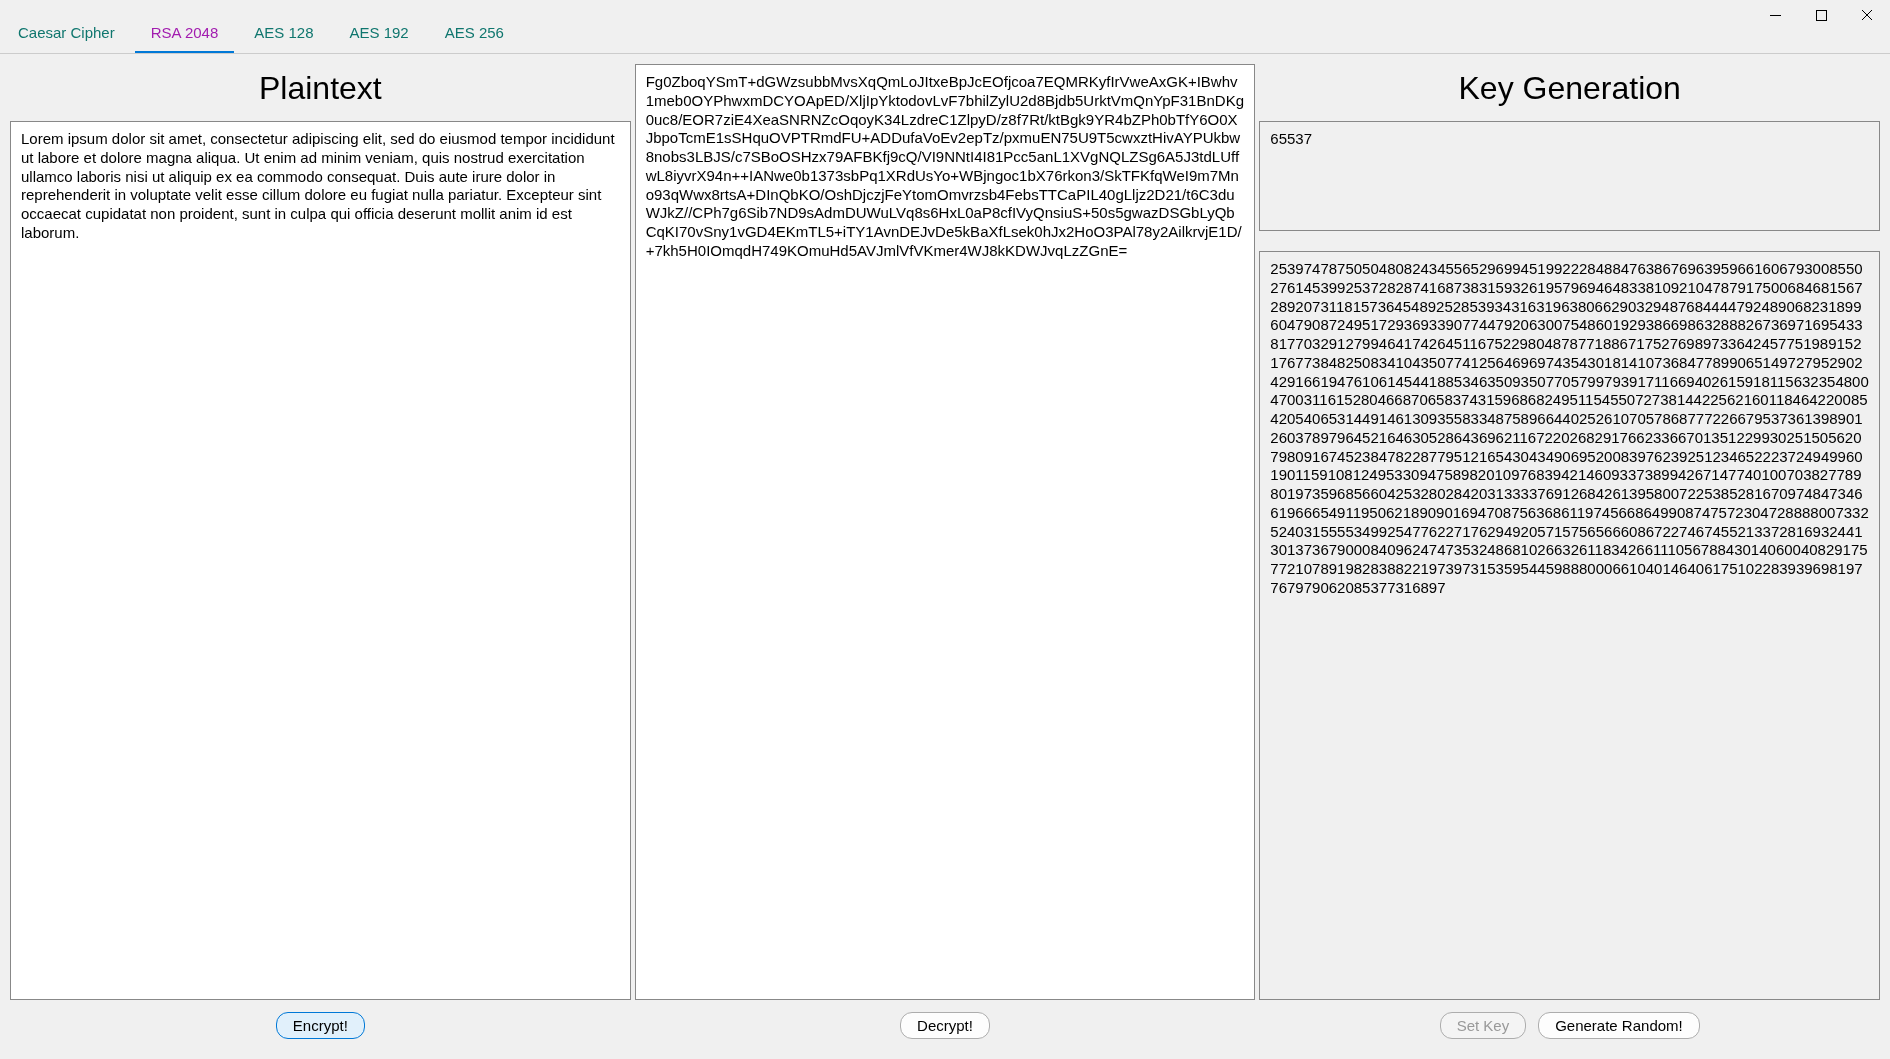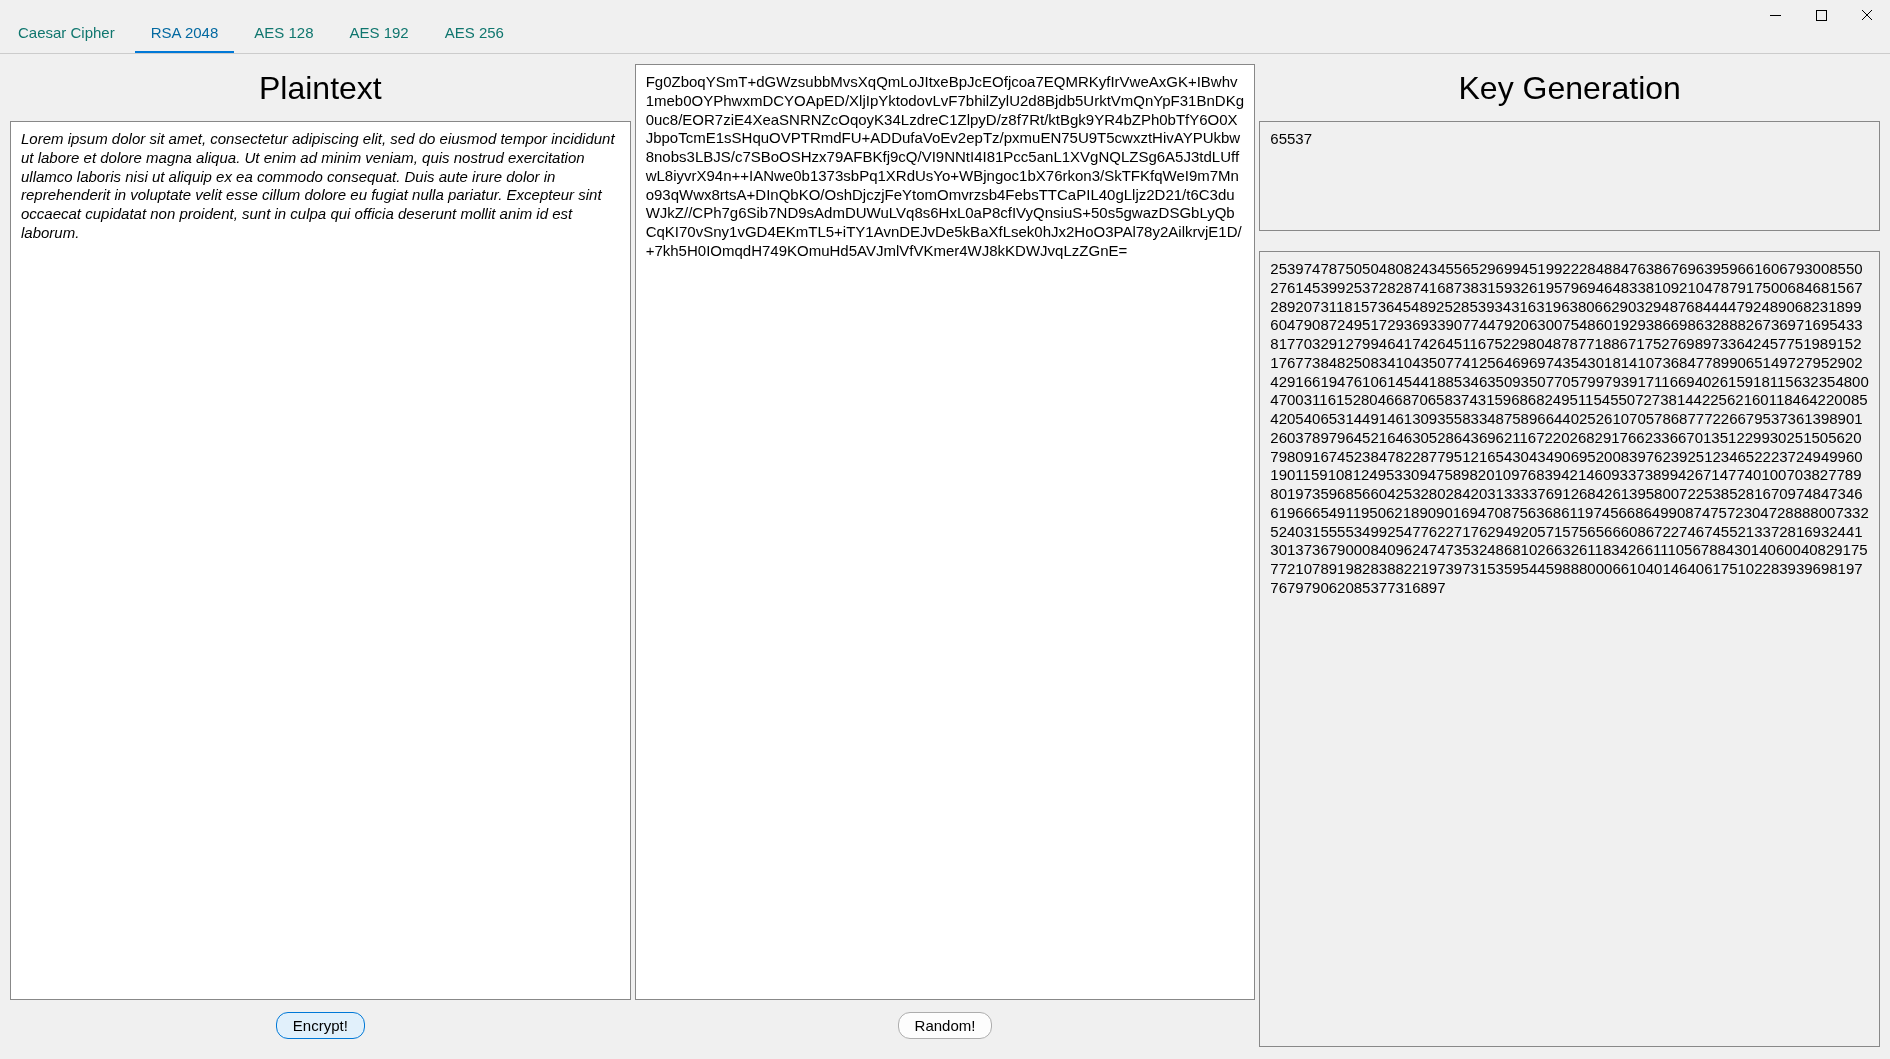--- a/index.html
+++ b/index.html
@@ -48,21 +48,21 @@
   .tab {
     padding: 10px 16px 10px 16px;
     font-size: 15px;
     color: #0f766e;
     cursor: pointer;
     border-bottom: 2px solid transparent;
     margin: 0 2px;
   }
   .tab.active {
     border-bottom: 2px solid #0078d7;
-    color: #0369a1;
+    color: #a21caf;
   }
 
   
   .columns {
     display: flex;
     gap: 4px;
     padding: 10px 10px 0 10px;
     box-sizing: border-box;
     height: calc(100% - 66px);
   }
@@ -98,21 +98,20 @@
     flex: 0 0 110px;
     margin-bottom: 20px;
     background: #f0f0f0;
     word-break: normal;
   }
   .textbox.long {
     background: #f0f0f0;
   }
   .textbox.plain {
     word-break: normal;
-    font-style: italic;
   }
   .textbox.cipher {
     font-variant-ligatures: none;
   }
 
   .button-row {
     display: flex;
     justify-content: center;
     gap: 12px;
     padding: 12px 0 8px 0;
@@ -174,23 +173,27 @@
     <h1>Plaintext</h1>
     <div class="textbox plain">Lorem ipsum dolor sit amet, consectetur adipiscing elit, sed do eiusmod tempor incididunt ut labore et dolore magna aliqua. Ut enim ad minim veniam, quis nostrud exercitation ullamco laboris nisi ut aliquip ex ea commodo consequat. Duis aute irure dolor in reprehenderit in voluptate velit esse cillum dolore eu fugiat nulla pariatur. Excepteur sint occaecat cupidatat non proident, sunt in culpa qui officia deserunt mollit anim id est laborum.</div>
     <div class="button-row">
       <button class="btn focused">Encrypt!</button>
     </div>
   </div>
 
   <div class="col">
     <div class="textbox cipher">Fg0ZboqYSmT+dGWzsubbMvsXqQmLoJItxeBpJcEOfjcoa7EQMRKyfIrVweAxGK+IBwhv1meb0OYPhwxmDCYOApED/XljIpYktodovLvF7bhilZylU2d8Bjdb5UrktVmQnYpF31BnDKg0uc8/EOR7ziE4XeaSNRNZcOqoyK34LzdreC1ZlpyD/z8f7Rt/ktBgk9YR4bZPh0bTfY6O0XJbpoTcmE1sSHquOVPTRmdFU+ADDufaVoEv2epTz/pxmuEN75U9T5cwxztHivAYPUkbw8nobs3LBJS/c7SBoOSHzx79AFBKfj9cQ/VI9NNtI4I81Pcc5anL1XVgNQLZSg6A5J3tdLUffwL8iyvrX94n++IANwe0b1373sbPq1XRdUsYo+WBjngoc1bX76rkon3/SkTFKfqWeI9m7Mno93qWwx8rtsA+DInQbKO/OshDjczjFeYtomOmvrzsb4FebsTTCaPIL40gLljz2D21/t6C3duWJkZ//CPh7g6Sib7ND9sAdmDUWuLVq8s6HxL0aP8cfIVyQnsiuS+50s5gwazDSGbLyQbCqKI70vSny1vGD4EKmTL5+iTY1AvnDEJvDe5kBaXfLsek0hJx2HoO3PAl78y2AilkrvjE1D/+7kh5H0IOmqdH749KOmuHd5AVJmlVfVKmer4WJ8kKDWJvqLzZGnE=</div>
     <div class="button-row">
-      <button class="btn">Random!</button>
+      <button class="btn">Decrypt!</button>
     </div>
   </div>
 
   <div class="col">
     <h1>Key Generation</h1>
     <div class="textbox short">65537</div>
     <div class="textbox long">25397478750504808243455652969945199222848847638676963959661606793008550276145399253728287416873831593261957969464833810921047879175006846815672892073118157364548925285393431631963806629032948768444479248906823189960479087249517293693390774479206300754860192938669863288826736971695433817703291279946417426451167522980487877188671752769897336424577519891521767738482508341043507741256469697435430181410736847789906514972795290242916619476106145441885346350935077057997939171166940261591811563235480047003116152804668706583743159686824951154550727381442256216011846422008542054065314491461309355833487589664402526107057868777226679537361398901260378979645216463052864369621167220268291766233667013512299302515056207980916745238478228779512165430434906952008397623925123465222372494996019011591081249533094758982010976839421460933738994267147740100703827789801973596856604253280284203133337691268426139580072253852816709748473466196665491195062189090169470875636861197456686499087475723047288880073325240315555349925477622717629492057157565666086722746745521337281693244130137367900084096247473532486810266326118342661110567884301406004082917577210789198283882219739731535954459888000661040146406175102283939698197767979062085377316897</div>
+    <div class="button-row">
+      <button class="btn" disabled="">Set Key</button>
+      <button class="btn">Generate Random!</button>
+    </div>
   </div>
 
 </div>
 
 </body></html>

